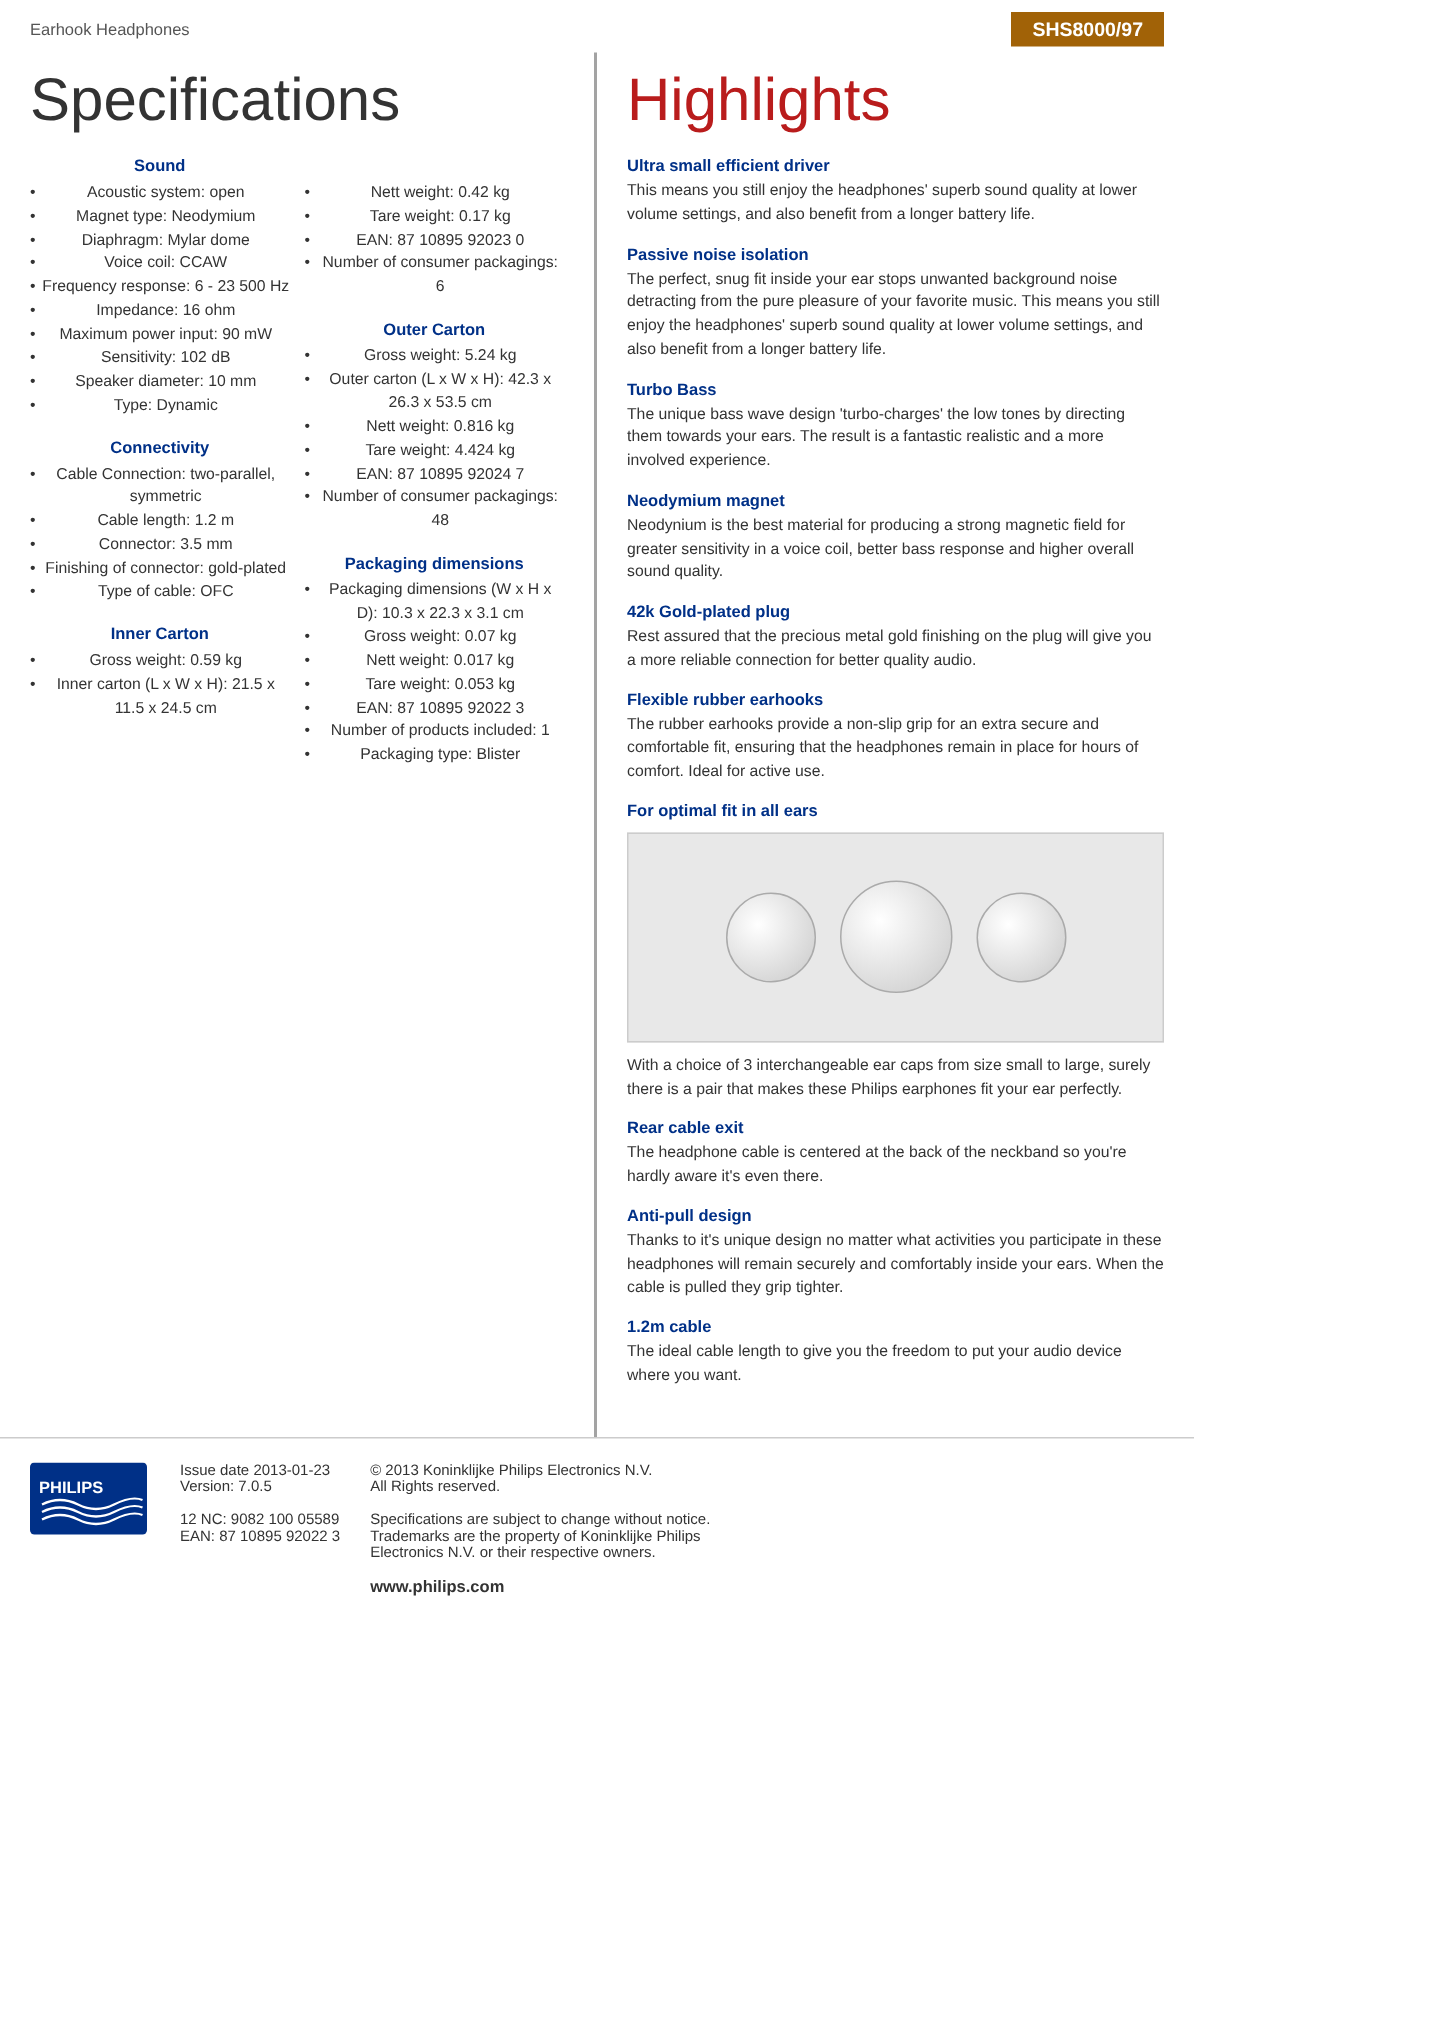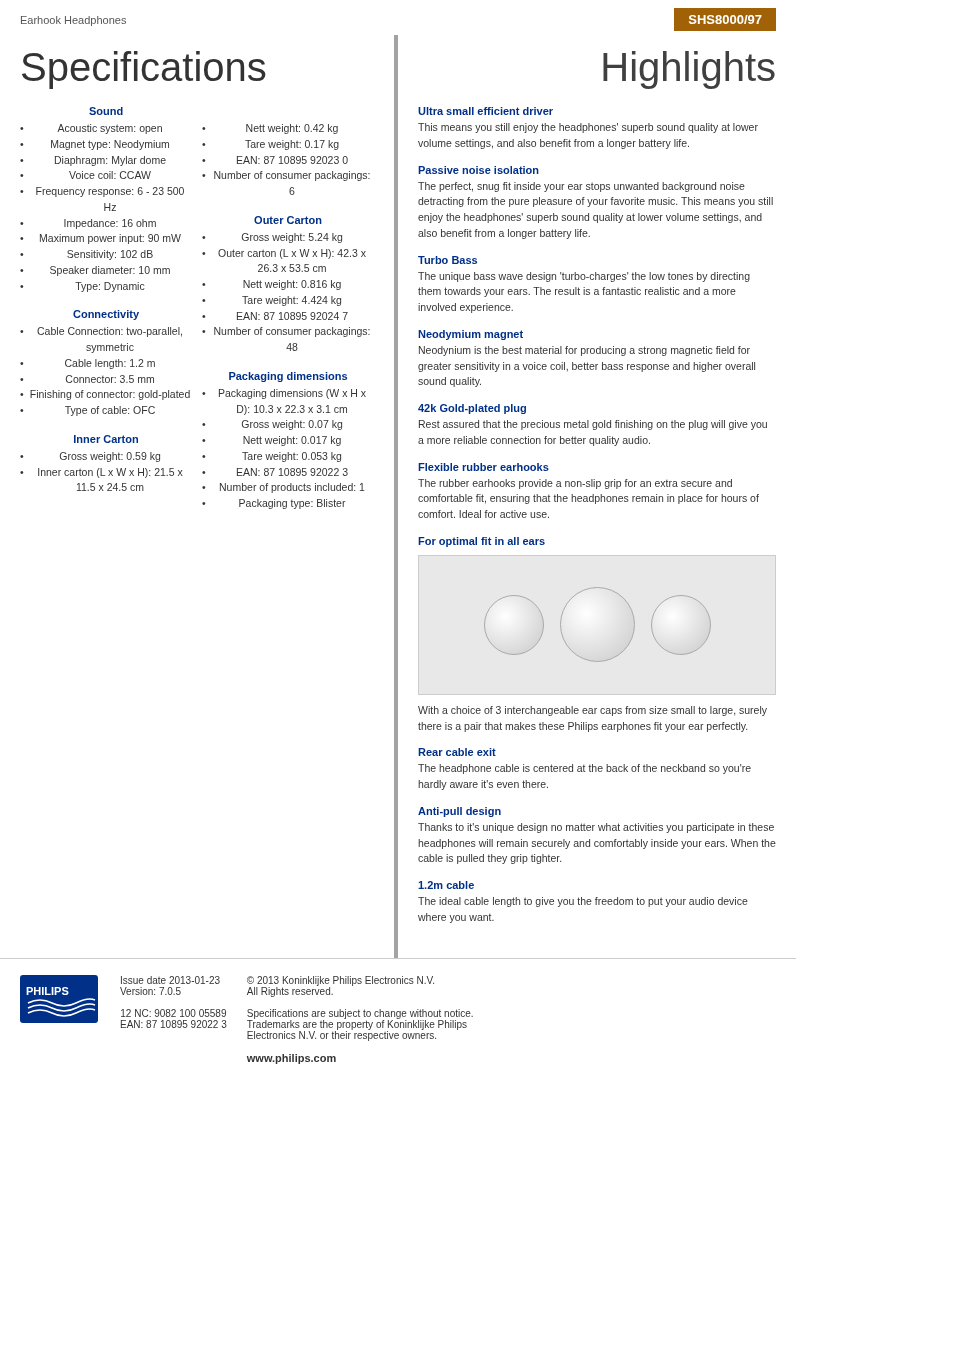--- a/index.html
+++ b/index.html
@@ -37,42 +37,41 @@
       padding: 4px 14px;
     }
     
     .two-col {
       display: flex;
       width: 100%;
     }
     .left-col {
       width: 50%;
       padding: 10px 20px 20px 20px;
-      border-right: 4px solid #a3a3a3;
+      border-right: 2px solid #a3a3a3;
     }
     .right-col {
       width: 50%;
       padding: 10px 20px 20px 20px;
     }
     
     .section-title-large {
       font-size: 40px;
       font-weight: 300;
       color: #333;
       margin-bottom: 16px;
       line-height: 1.1;
     }
     
     .highlights-title {
       font-size: 40px;
       font-weight: 300;
-      color: #404040;
+      color: #b91c1c;
       margin-bottom: 16px;
       line-height: 1.1;
-      text-align: right;
     }
     
     .spec-section {
       margin-bottom: 14px;
       text-align: center;
     }
     .spec-section-title {
       font-size: 11px;
       font-weight: bold;
       color: #003087;
@@ -334,21 +333,21 @@
         <path d="M8,38 Q20,32 32,38 Q44,44 56,38 Q68,32 75,35" stroke="white" stroke-width="1.5" fill="none"></path>
       </svg>
     </div>
 
     <div class="footer-info">
       <div class="footer-meta">
         <div>
           <div>Issue date 2013-01-23</div>
           <div>Version: 7.0.5</div>
           <br>
-          <div style="white-space:pre-line;text-align:center;">12 NC: 9082 100 05589
+          <div style="white-space:pre-line;">12 NC: 9082 100 05589
 EAN: 87 10895 92022 3</div>
         </div>
         <div>
           <div style="white-space:pre-line;">© 2013 Koninklijke Philips Electronics N.V.
 All Rights reserved.</div>
           <br>
           <div style="white-space:pre-line;">Specifications are subject to change without notice.
 Trademarks are the property of Koninklijke Philips
 Electronics N.V. or their respective owners.</div>
           <br>

